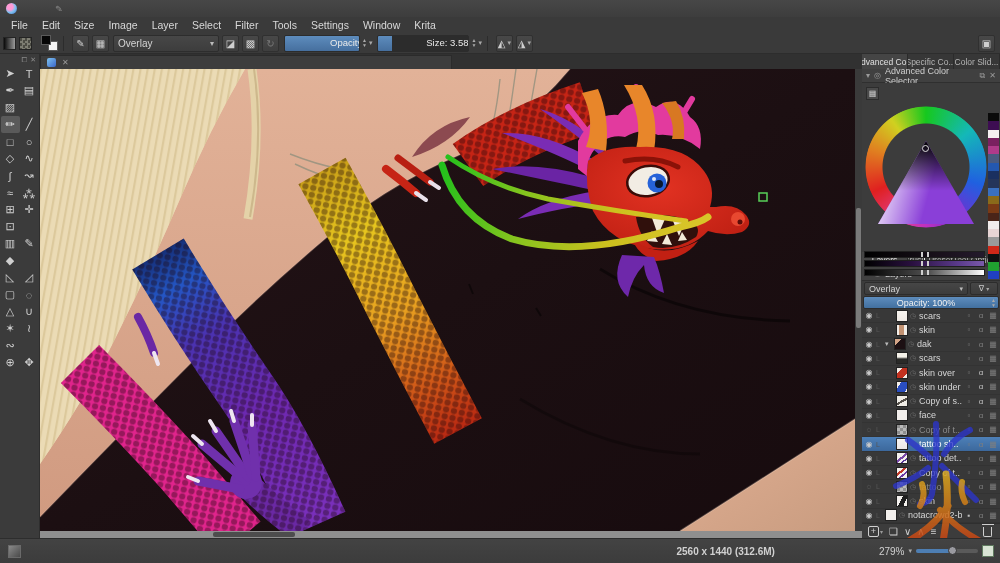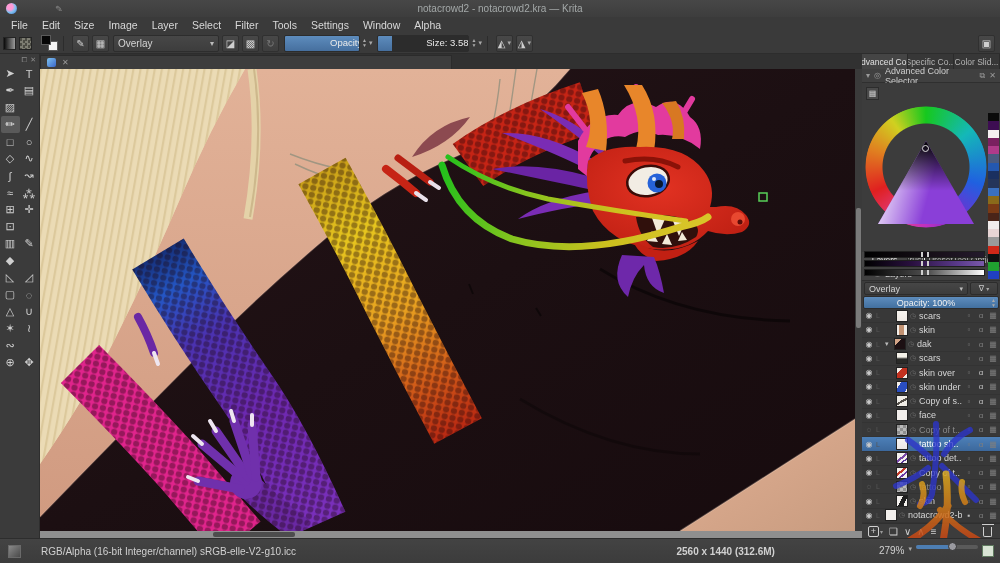--- a/index.html
+++ b/index.html
@@ -167,51 +167,50 @@
 
   
   .statusbar { position:absolute; left:0; top:538px; width:1000px; height:25px;
     background:linear-gradient(#434343,#3c3c3c); border-top:1px solid #2d2d2d;
     display:flex; align-items:center; font-size:10px; color:#d0d0d0; }
   .sb-ico { width:13px; height:13px; margin:0 8px 0 8px; border:1px solid #6a6a6a;
     background:linear-gradient(135deg,#8a8a8a,#4a4a4a); }
   .sb-brush { width:230px; }
   .sb-colorinfo { margin-left:12px; }
   .sb-docsize { margin-left:auto;font-weight:bold; }
-  .sb-zoom { display:flex; margin-left:104px; margin-right:6px; gap:4px; }
+  .sb-zoom { display:flex; align-items:center; margin-left:104px; margin-right:6px; gap:4px; }
   .zoom-caret { font-size:7px; color:#aaa; }
   .zoom-track { position:relative; width:62px; height:4px; border-radius:2px; background:#5a5a5a; }
   .zoom-track .zfill { position:absolute; left:0; top:0; bottom:0; width:55%; background:#4d7eb3; border-radius:2px; }
   .zoom-track .zthumb { position:absolute; left:52%; top:-3px; width:9px; height:9px; border-radius:50%;
     background:#9a9aa0; border:1px solid #333; }
   .zoom-fit { width:12px; height:12px; background:#d8e4d4; border:1px solid #5f7a5f; }
 </style>
 </head>
 <body>
 
 <div id="app">
 
   <div class="titlebar">
     <div class="krita-logo"></div>
     <div class="pin-ico">✏</div>
-    <div class="apptitle">notacrowd2 - notacrowd2.kra — Krita</div>
   </div>
 
   <div class="menubar">
       <span class="menu-item">File</span>
       <span class="menu-item">Edit</span>
       <span class="menu-item">Size</span>
       <span class="menu-item">Image</span>
       <span class="menu-item">Layer</span>
       <span class="menu-item">Select</span>
       <span class="menu-item">Filter</span>
       <span class="menu-item">Tools</span>
       <span class="menu-item">Settings</span>
       <span class="menu-item">Window</span>
-      <span class="menu-item">Alpha</span>
+      <span class="menu-item">Krita</span>
     </div>
 
   <div class="toolbar">
     <div class="tb-swatch tb-grad"></div>
     <div class="tb-swatch tb-pattern"></div>
     <div class="tb-fgbg">
       <div class="bg"></div>
       <div class="fg"></div>
     </div>
     <div class="tb-sep"></div>
@@ -819,21 +818,20 @@
         <path d="M60,430 Q64,442 58,452" stroke-width="6"></path>
         <path d="M100,428 Q98,438 103,448" stroke-width="6"></path>
         <path d="M86,452 Q62,486 16,500" stroke-width="7"></path>
         <path d="M78,456 Q100,480 131,493" stroke-width="6"></path>
       </g>
     </svg>
   </div>
 
   <div class="statusbar">
     <div class="sb-ico"></div>
-    <div class="sb-colorinfo">RGB/Alpha (16-bit Integer/channel)  sRGB-elle-V2-g10.icc</div>
     <div class="sb-docsize">2560 x 1440 (312.6M)</div>
     <div class="sb-zoom">
       <span>279%</span>
       <span class="zoom-caret">▾</span>
       <div class="zoom-track">
         <div class="zfill"></div>
         <div class="zthumb"></div>
       </div>
       <div class="zoom-fit"></div>
     </div>

